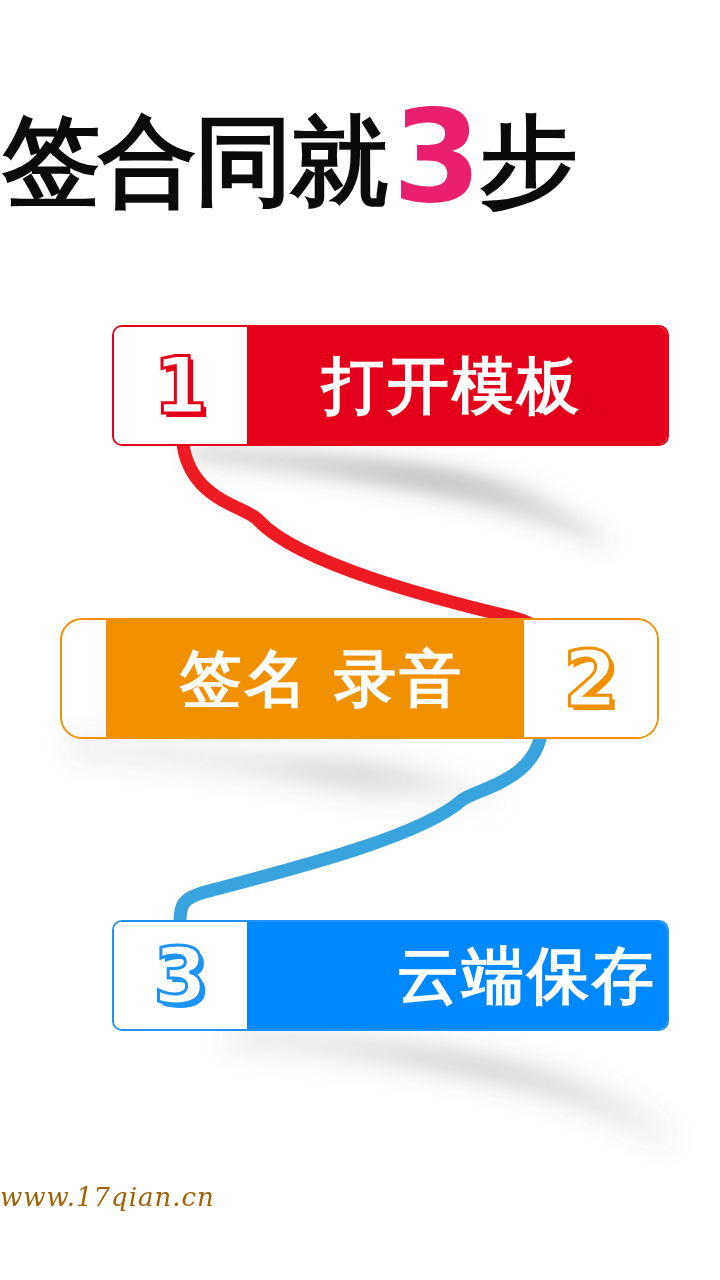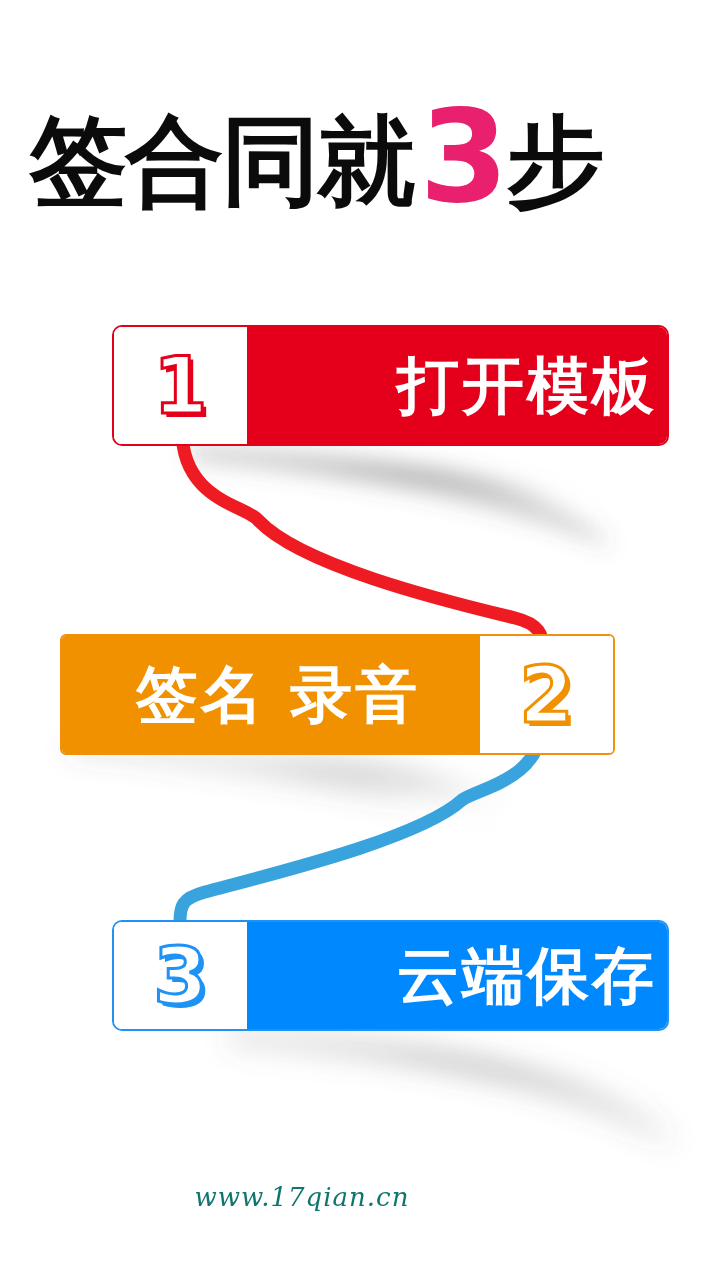--- a/index.html
+++ b/index.html
@@ -27,21 +27,20 @@
   
   .title-wrap {
     position: absolute;
     left: 0;
     top: 86px;
     width: 578px;
     height: 130px;
     display: flex;
     align-items: center;
     justify-content: center;
-    padding-left: 27px;
   }
   .title-line {
     display: flex;
     align-items: baseline;
     white-space: nowrap;
     line-height: 1;
   }
   .title-seg {
     font-family: "DejaVu Sans", "Liberation Sans", sans-serif;
     font-weight: 700;
@@ -124,37 +123,38 @@
   #step-1 {
     left: 112px;
     top: 325px;
     width: 553px;
     height: 117px;
     border: 2px solid #e4001b;
     border-radius: 10px;
   }
   #step-1 .panel {
     background: #e4001b;
-    justify-content: flex-end;
+    justify-content: center;
     padding-right: 10px;
   }
   #step-1 .numtext {
     color: #ffffff;
     -webkit-text-stroke: 3px #e4001b;
     text-shadow: 4px 4px 0 #e4001b;
   }
 
   
   #step-2 {
     left: 60px;
-    top: 634px;
+    top: 618px;
     width: 551px;
     height: 117px;
     border: 2px solid #f0900c;
-    border-radius: 6px;
+    border-radius: 22px;
+    padding-left: 44px;
   }
   #step-2 .panel {
     background: #f19100;
     justify-content: center;
     padding-left: 14px;
   }
   #step-2 .numtext {
     color: #ffffff;
     -webkit-text-stroke: 3px #f19100;
     text-shadow: 4px 4px 0 #f19100;
@@ -179,26 +179,25 @@
     -webkit-text-stroke: 3px #1f93f5;
     text-shadow: 4px 4px 0 #1f93f5;
   }
 
   
   #watermark {
     position: absolute;
     left: 0;
     top: 1182px;
     width: 604px;
-    text-align: center;
     font-family: "DejaVu Serif", "Liberation Serif", serif;
     font-style: italic;
     font-size: 26px;
     letter-spacing: 1px;
-    color: #0f766e;
+    color: #a16207;
     user-select: none;
   }
 </style>
 </head>
 <body>
 
 <div id="page">
 
   <div class="title-wrap">
     <div class="title-line">

